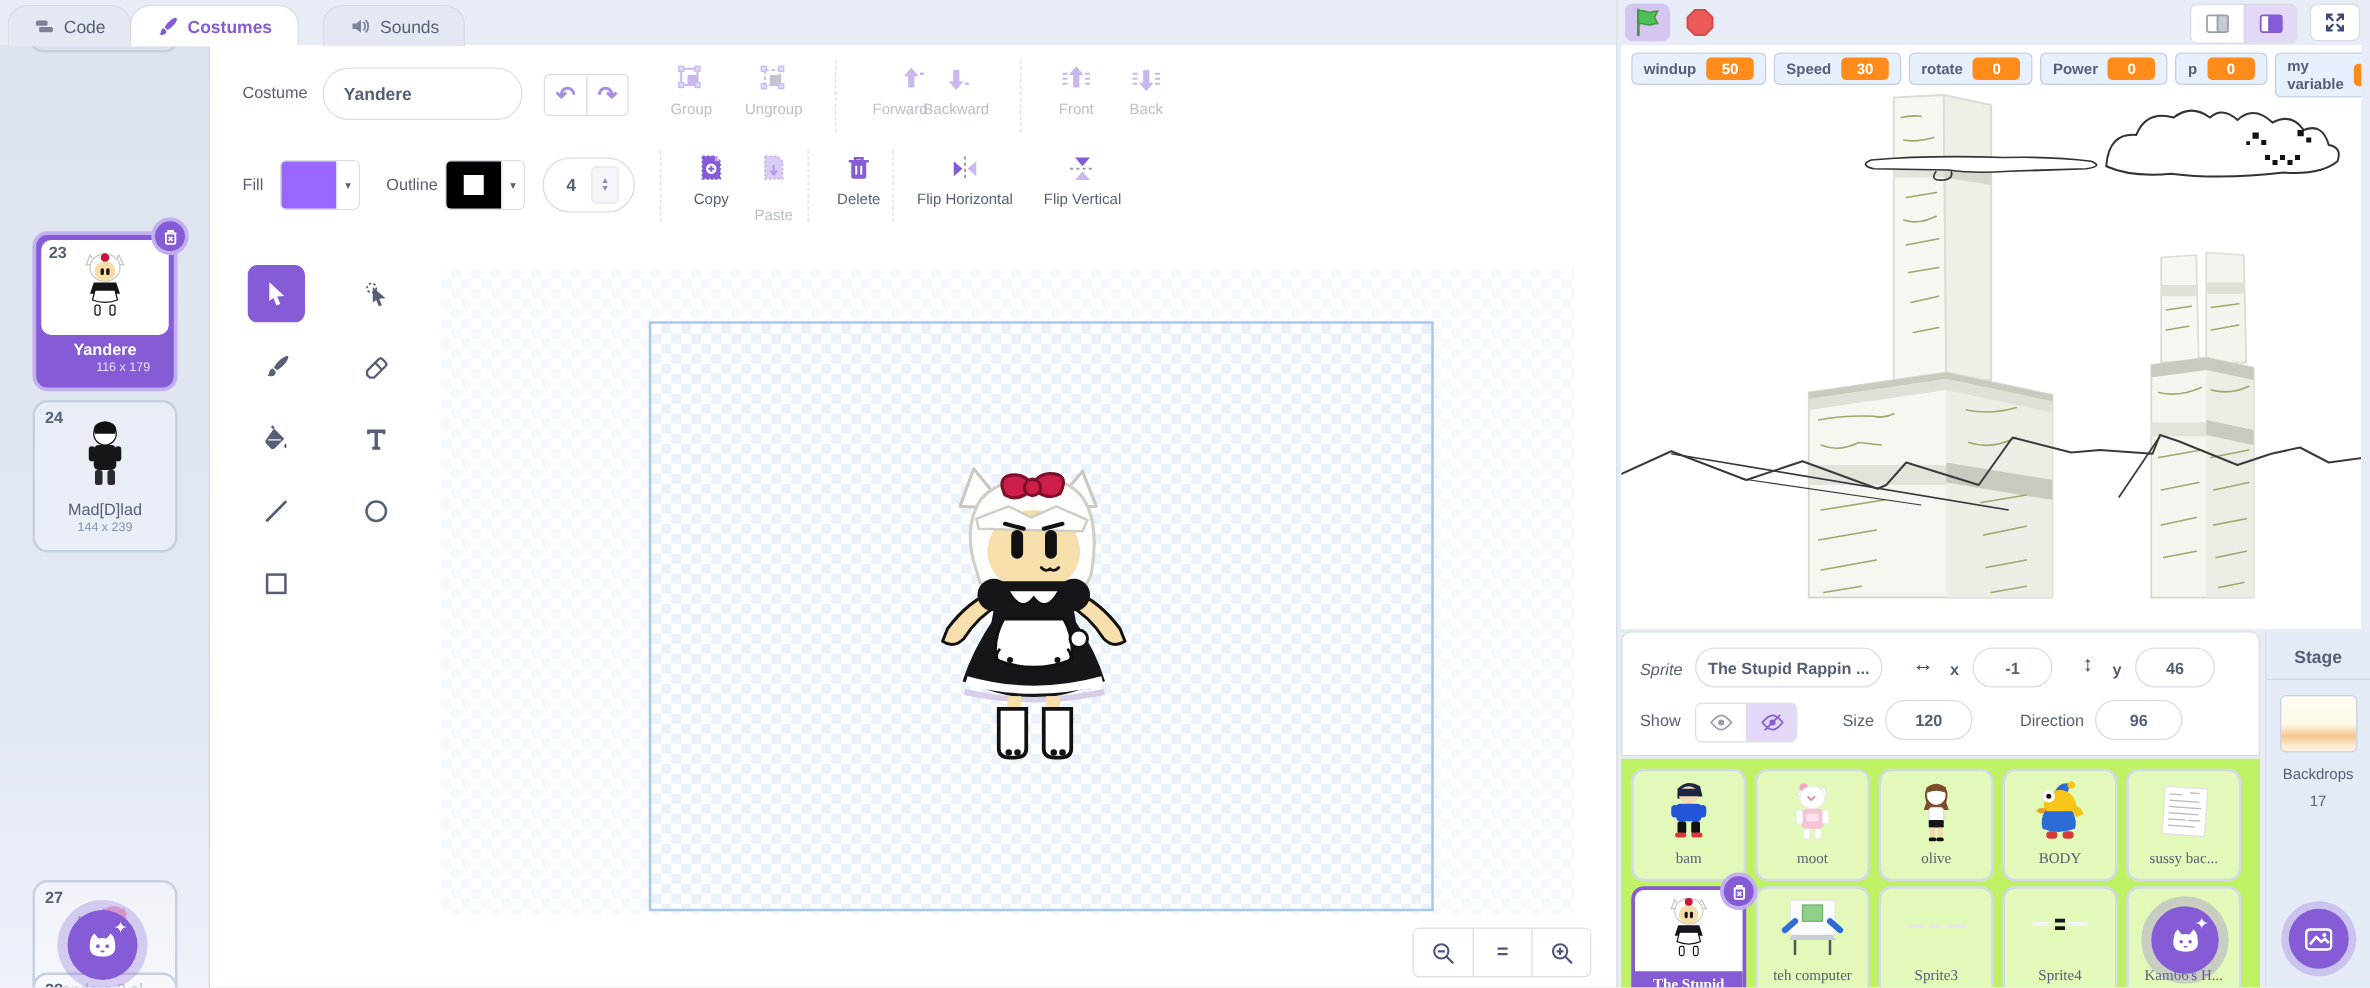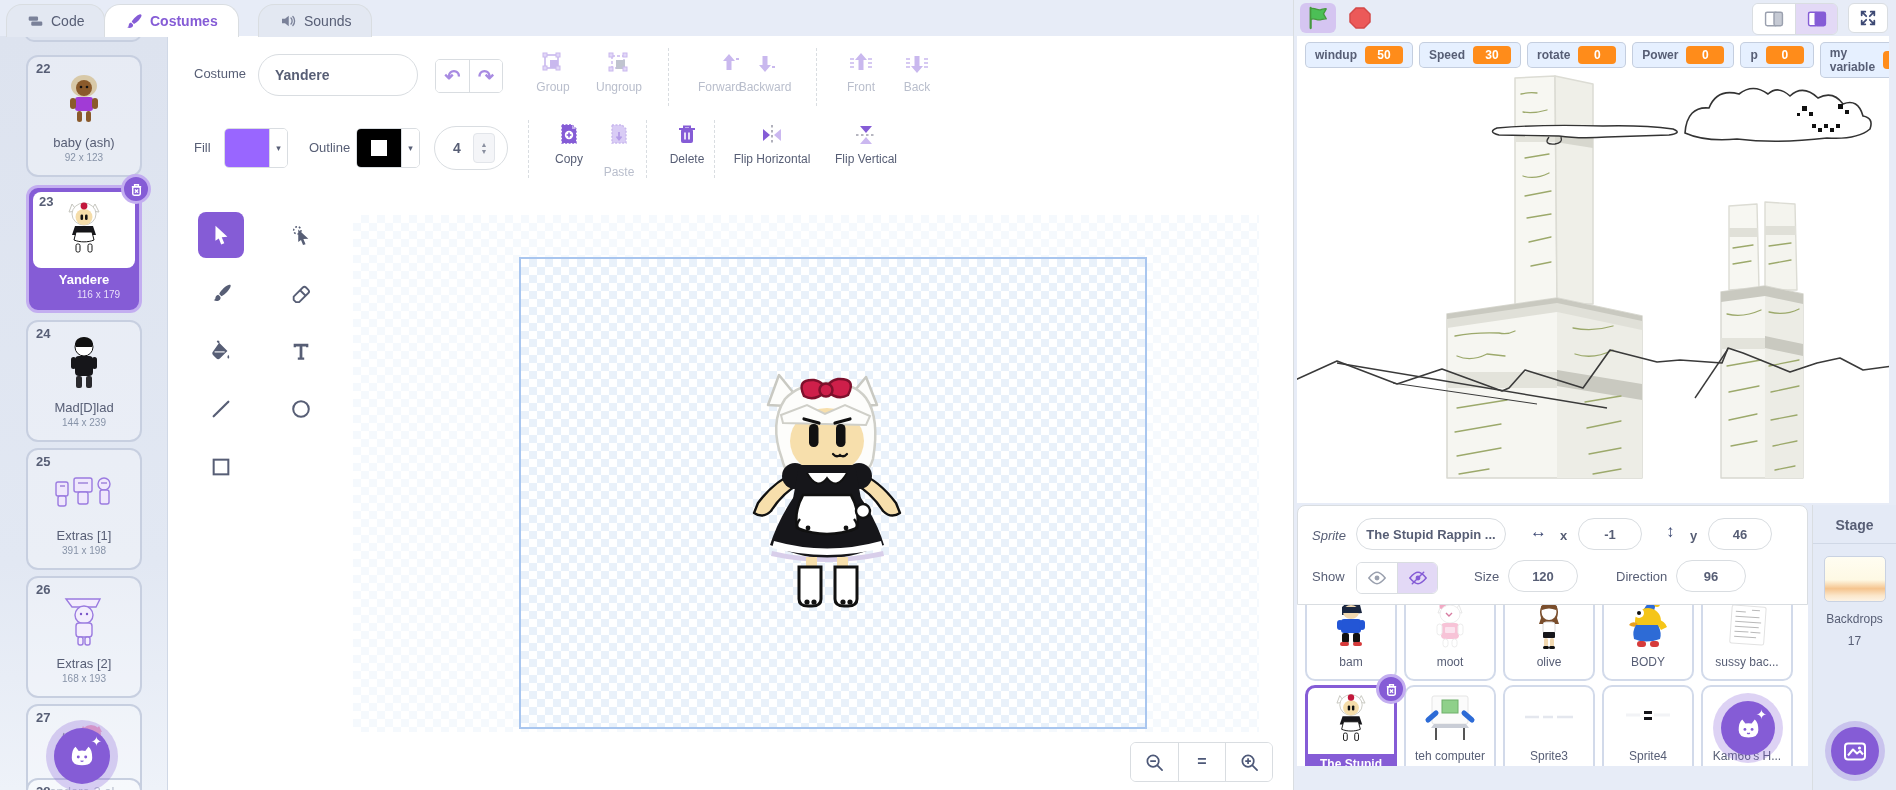--- a/index.html
+++ b/index.html
@@ -123,21 +123,21 @@
   .pill { position:absolute; height:32px; border:1px solid #D9DDE1; border-radius:16px; background:#fff;
           font-size:13px; font-weight:bold; color:#575E75; text-align:center; outline:none;
           font-family:"Liberation Sans",sans-serif; }
   .dirarrow { position:absolute; font-size:17px; font-weight:bold; color:#3E4A75; }
   .show-toggle { position:absolute; left:58px; top:56px; display:flex; border:1px solid #D9DDE1; border-radius:6px; overflow:hidden; }
   .show-cell { width:40px; height:30px; display:flex; align-items:center; justify-content:center; background:#fff; border:none; cursor:pointer; }
   .show-cell.selected { background:#E3D9F6; }
   .show-cell + .show-cell { border-left:1px solid #D9DDE1; }
 
   
-  .sprite-list { position:absolute; left:1297px; top:583px; width:511px; height:183px; background:#ffffff; overflow:hidden; z-index:4; }
+  .sprite-list { position:absolute; left:1297px; top:607px; width:511px; height:183px; background:#bef264; overflow:hidden; z-index:4;font-family:Liberation Serif, serif; }
   .scard { position:absolute; width:92px; height:90px; border:2px solid #D2DAEA; border-radius:10px;
            background:rgba(255,255,255,0.55); text-align:center; cursor:pointer; }
   .scard .sthumb { height:62px; display:flex; align-items:center; justify-content:center; }
   .scard .sname { font-size:12px; color:#575E75; white-space:nowrap; overflow:hidden; padding:0 3px; }
   .scard.selected { border:3px solid #855CD6; background:#fff; }
   .scard.selected .sname { background:#855CD6; color:#fff; font-weight:bold; border-radius:0 0 6px 6px;
                            position:absolute; bottom:0; left:0; right:0; padding:3px 2px; }
 
   
   .stage-pane { position:absolute; left:1812px; top:505px; width:84px; height:285px; background:#E4EAF6;
@@ -174,38 +174,20 @@
           <path d="M4 9h4l5-4v14l-5-4H4z" fill="#7A8199"></path>
           <path d="M16 8c2 2 2 6 0 8M18.5 6c3 3 3 9 0 12" stroke="#7A8199" stroke-width="1.8" fill="none" stroke-linecap="round"></path>
         </svg>
       <span>Sounds</span>
     </div>
   </div>
 
   <div class="sidebar">
     <div class="partial-top"></div>
 
-    <div class="ccard" style="top:19px;height:122px;">
-      <span class="cnum">22</span>
-      <div class="cthumb">
-        <svg width="44" height="54" viewBox="0 0 44 54">
-            <ellipse cx="22" cy="14" rx="13" ry="11" fill="#D8C9A8"></ellipse>
-            <circle cx="22" cy="16" r="8" fill="#8A5A2B"></circle>
-            <circle cx="19" cy="15" r="1.3" fill="#111"></circle>
-            <circle cx="25" cy="15" r="1.3" fill="#111"></circle>
-            <rect x="13" y="25" width="18" height="14" rx="3" fill="#A13BD6"></rect>
-            <rect x="8" y="26" width="6" height="11" rx="3" fill="#8A5A2B"></rect>
-            <rect x="30" y="26" width="6" height="11" rx="3" fill="#8A5A2B"></rect>
-            <rect x="15" y="39" width="5" height="11" rx="2.5" fill="#8A5A2B"></rect>
-            <rect x="24" y="39" width="5" height="11" rx="2.5" fill="#8A5A2B"></rect>
-          </svg>
-      </div>
-      <div class="cname">baby (ash)</div>
-      <div class="csize">92 x 123</div>
-    </div>
 
     <div class="ccard selected" style="top:149px;height:128px;">
       <div class="del-badge">
         <svg width="15" height="15" viewBox="0 0 16 16">
             <path d="M3 5h10M6 5V3h4v2" stroke="#fff" stroke-width="1.6" fill="none"></path>
             <rect x="4" y="5" width="8" height="9" rx="1.5" fill="none" stroke="#fff" stroke-width="1.6"></rect>
             <path d="M6.3 8l3.4 3.4M9.7 8l-3.4 3.4" stroke="#fff" stroke-width="1.4"></path>
           </svg>
       </div>
       <div class="inner-white">
@@ -238,57 +220,21 @@
             <rect x="5" y="21" width="5" height="12" rx="2.5" fill="#16161A"></rect>
             <rect x="26" y="21" width="5" height="12" rx="2.5" fill="#16161A"></rect>
             <rect x="10" y="40" width="6" height="12" rx="2" fill="#2A2A2E"></rect>
             <rect x="20" y="40" width="6" height="12" rx="2" fill="#2A2A2E"></rect>
           </svg>
       </div>
       <div class="cname">Mad[D]lad</div>
       <div class="csize">144 x 239</div>
     </div>
 
-    <div class="ccard" style="top:412px;height:122px;">
-      <span class="cnum">25</span>
-      <div class="cthumb">
-        <svg width="64" height="36" viewBox="0 0 64 36">
-            <g stroke="#9B7BE0" fill="#EFE7FC" stroke-width="1.4">
-              <rect x="4" y="8" width="12" height="14" rx="2"></rect>
-              <rect x="6" y="22" width="8" height="10" rx="2"></rect>
-              <rect x="22" y="4" width="18" height="14" rx="2"></rect>
-              <rect x="26" y="18" width="10" height="12" rx="2"></rect>
-              <circle cx="52" cy="10" r="6"></circle>
-              <rect x="48" y="16" width="9" height="14" rx="2"></rect>
-            </g>
-            <path d="M8 12h5M26 9h10M49 9h6" stroke="#7A55C9" stroke-width="1.2"></path>
-          </svg>
-      </div>
-      <div class="cname">Extras [1]</div>
-      <div class="csize">391 x 198</div>
-    </div>
-
-    <div class="ccard" style="top:540px;height:122px;">
-      <span class="cnum">26</span>
-      <div class="cthumb">
-        <svg width="52" height="54" viewBox="0 0 52 54">
-            <g stroke="#9B7BE0" fill="#F3EDFD" stroke-width="1.4">
-              <path d="M8 6h34l-4 8H14z"></path>
-              <circle cx="26" cy="22" r="9"></circle>
-              <rect x="18" y="30" width="16" height="14" rx="3"></rect>
-              <rect x="20" y="44" width="5" height="8" rx="2"></rect>
-              <rect x="27" y="44" width="5" height="8" rx="2"></rect>
-            </g>
-            <circle cx="23" cy="21" r="1.2" fill="#7A55C9"></circle>
-            <circle cx="29" cy="21" r="1.2" fill="#7A55C9"></circle>
-          </svg>
-      </div>
-      <div class="cname">Extras [2]</div>
-      <div class="csize">168 x 193</div>
-    </div>
+
 
     <div class="ccard" style="top:668px;height:110px;">
       <span class="cnum">27</span>
       <div class="cthumb">
         <svg width="56" height="52" viewBox="0 0 56 52">
             <path d="M10 18q-4-3-2-7M12 24q-3 1-2 4" stroke="#8A8F9E" fill="none" stroke-width="1.3"></path>
             <path d="M27 4 L24 10 L31 9 Z" fill="#F2A9C4"></path>
             <path d="M43 4 L46 10 L39 9 Z" fill="#F2A9C4"></path>
             <ellipse cx="35" cy="12" rx="10" ry="9" fill="#F2A9C4"></ellipse>
             <ellipse cx="35" cy="15" rx="7" ry="6.5" fill="#F5DDA9"></ellipse>

